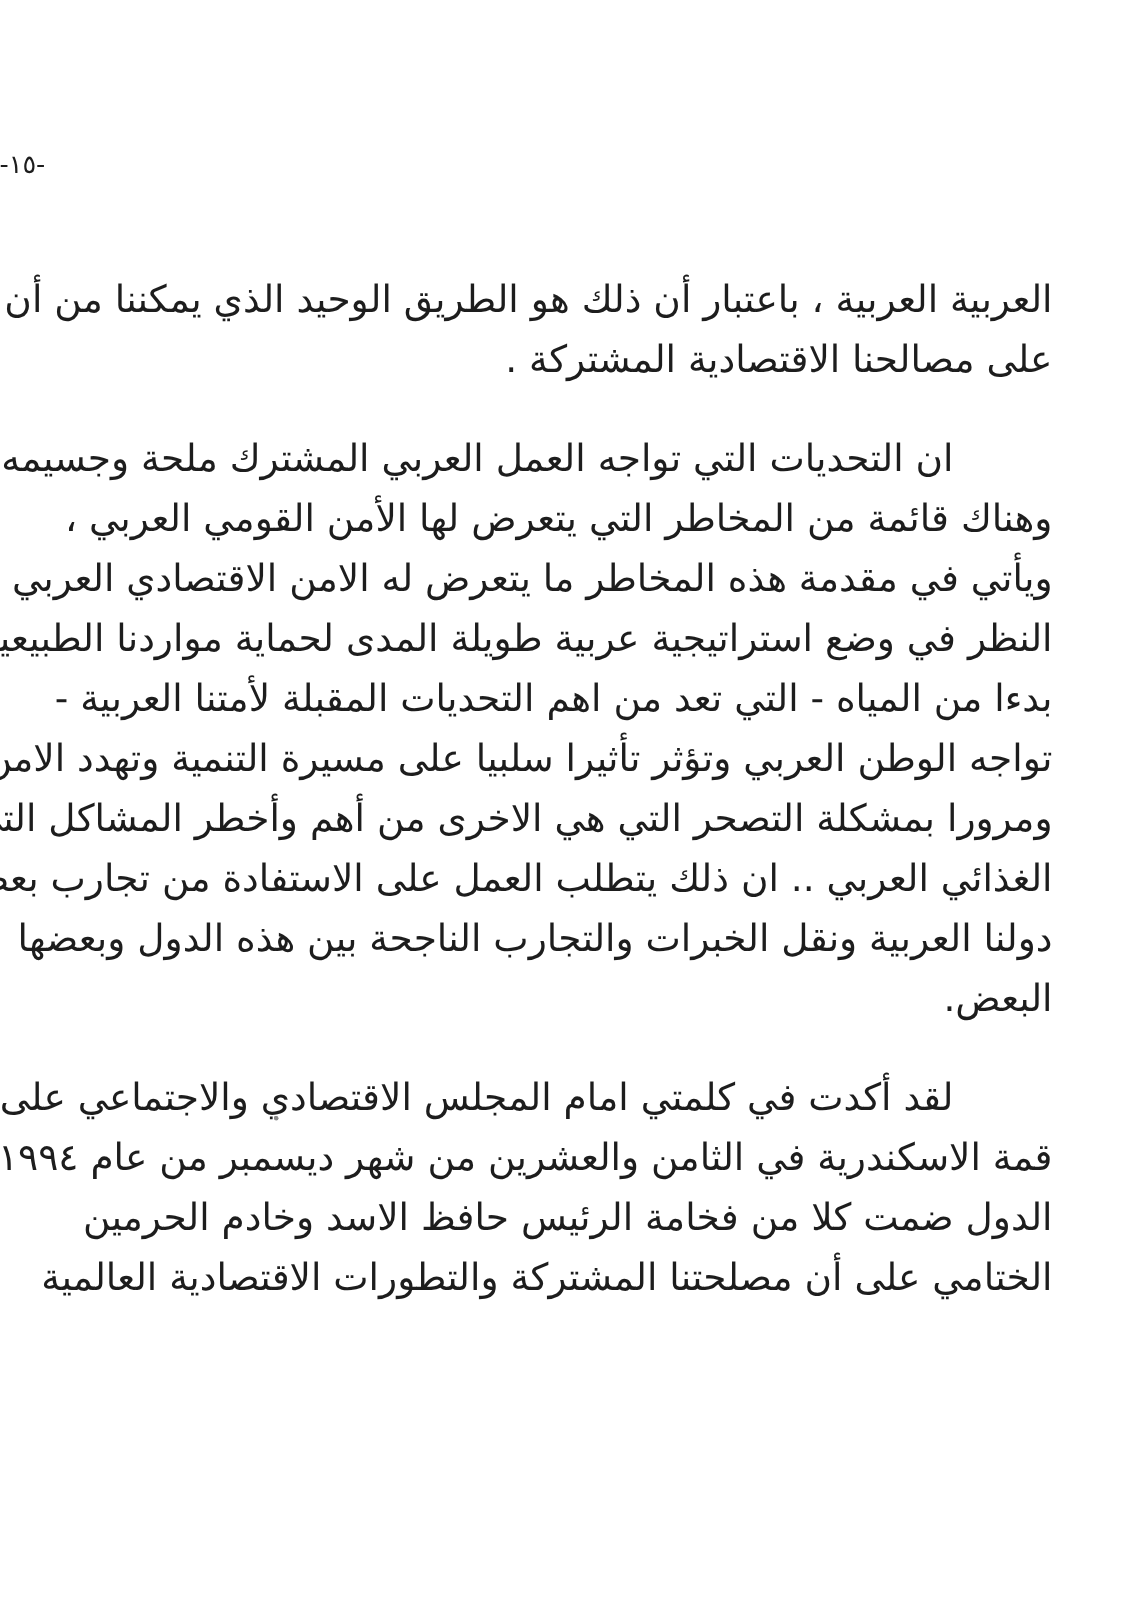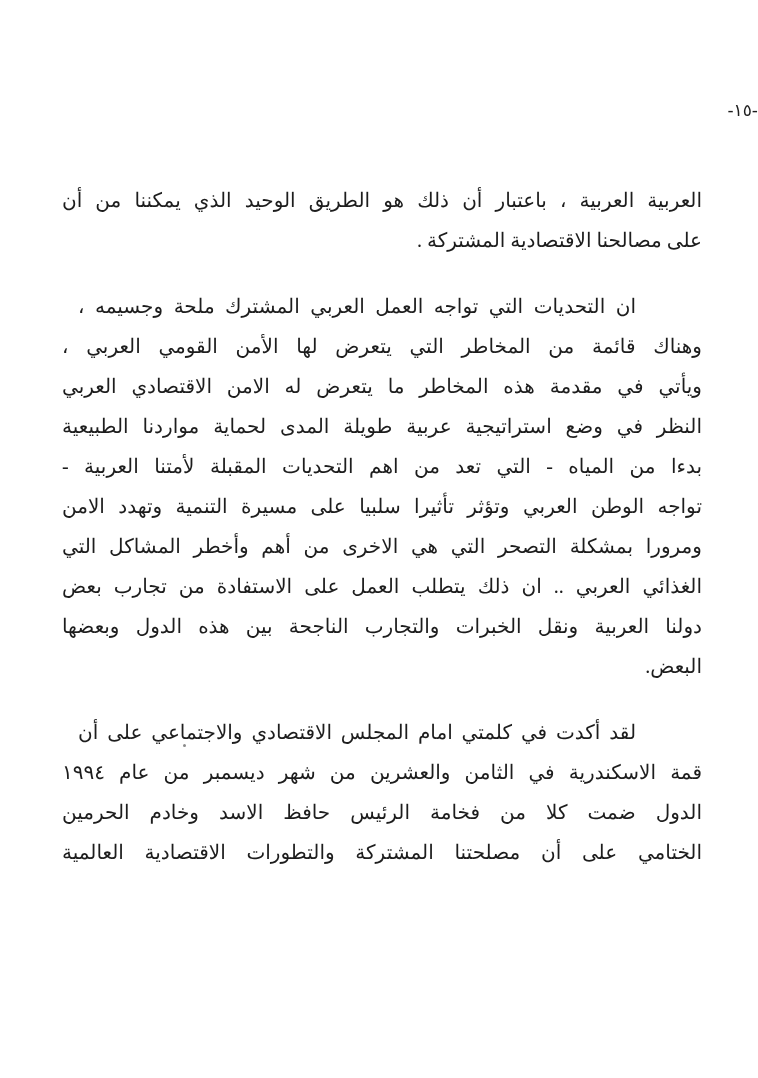--- a/index.html
+++ b/index.html
@@ -15,43 +15,42 @@
     background: #ffffff;
     font-family: "DejaVu Sans", sans-serif;
     color: #1d1d1d;
     overflow: hidden;
   }
   .page-number {
     position: absolute;
     top: 100px;
     left: 0;
     right: 0;
-    text-align: right;
+    text-align: left;
     font-size: 17px;
     direction: rtl;
   }
   .content {
     position: absolute;
     top: 180px;
     right: 56px;
     left: 62px;
     direction: rtl;
   }
   .para {
     margin: 0 0 26px 0;
   }
   .line {
-    font-size: 20px;
+    font-size: 25px;
     line-height: 40px;
     text-align: justify;
     text-align-last: justify;
     -moz-text-align-last: justify;
     white-space: nowrap;
     overflow: visible;
-    font-family: Liberation Serif, serif;
   }
   .line.indent {
     padding-right: 66px;
     margin-left: 16px;
   }
   .line.last {
     text-align-last: right;
     -moz-text-align-last: right;
   }
   .speck {

